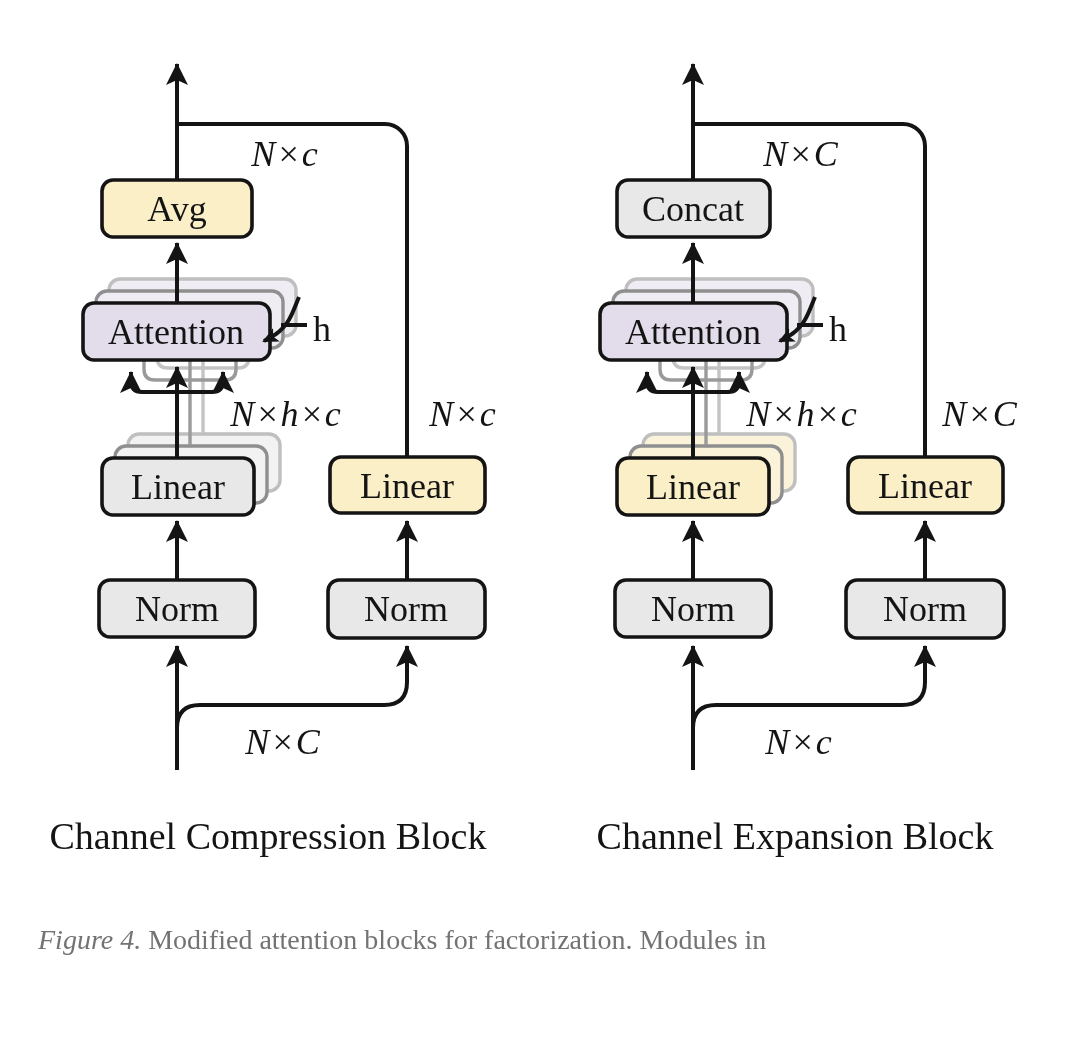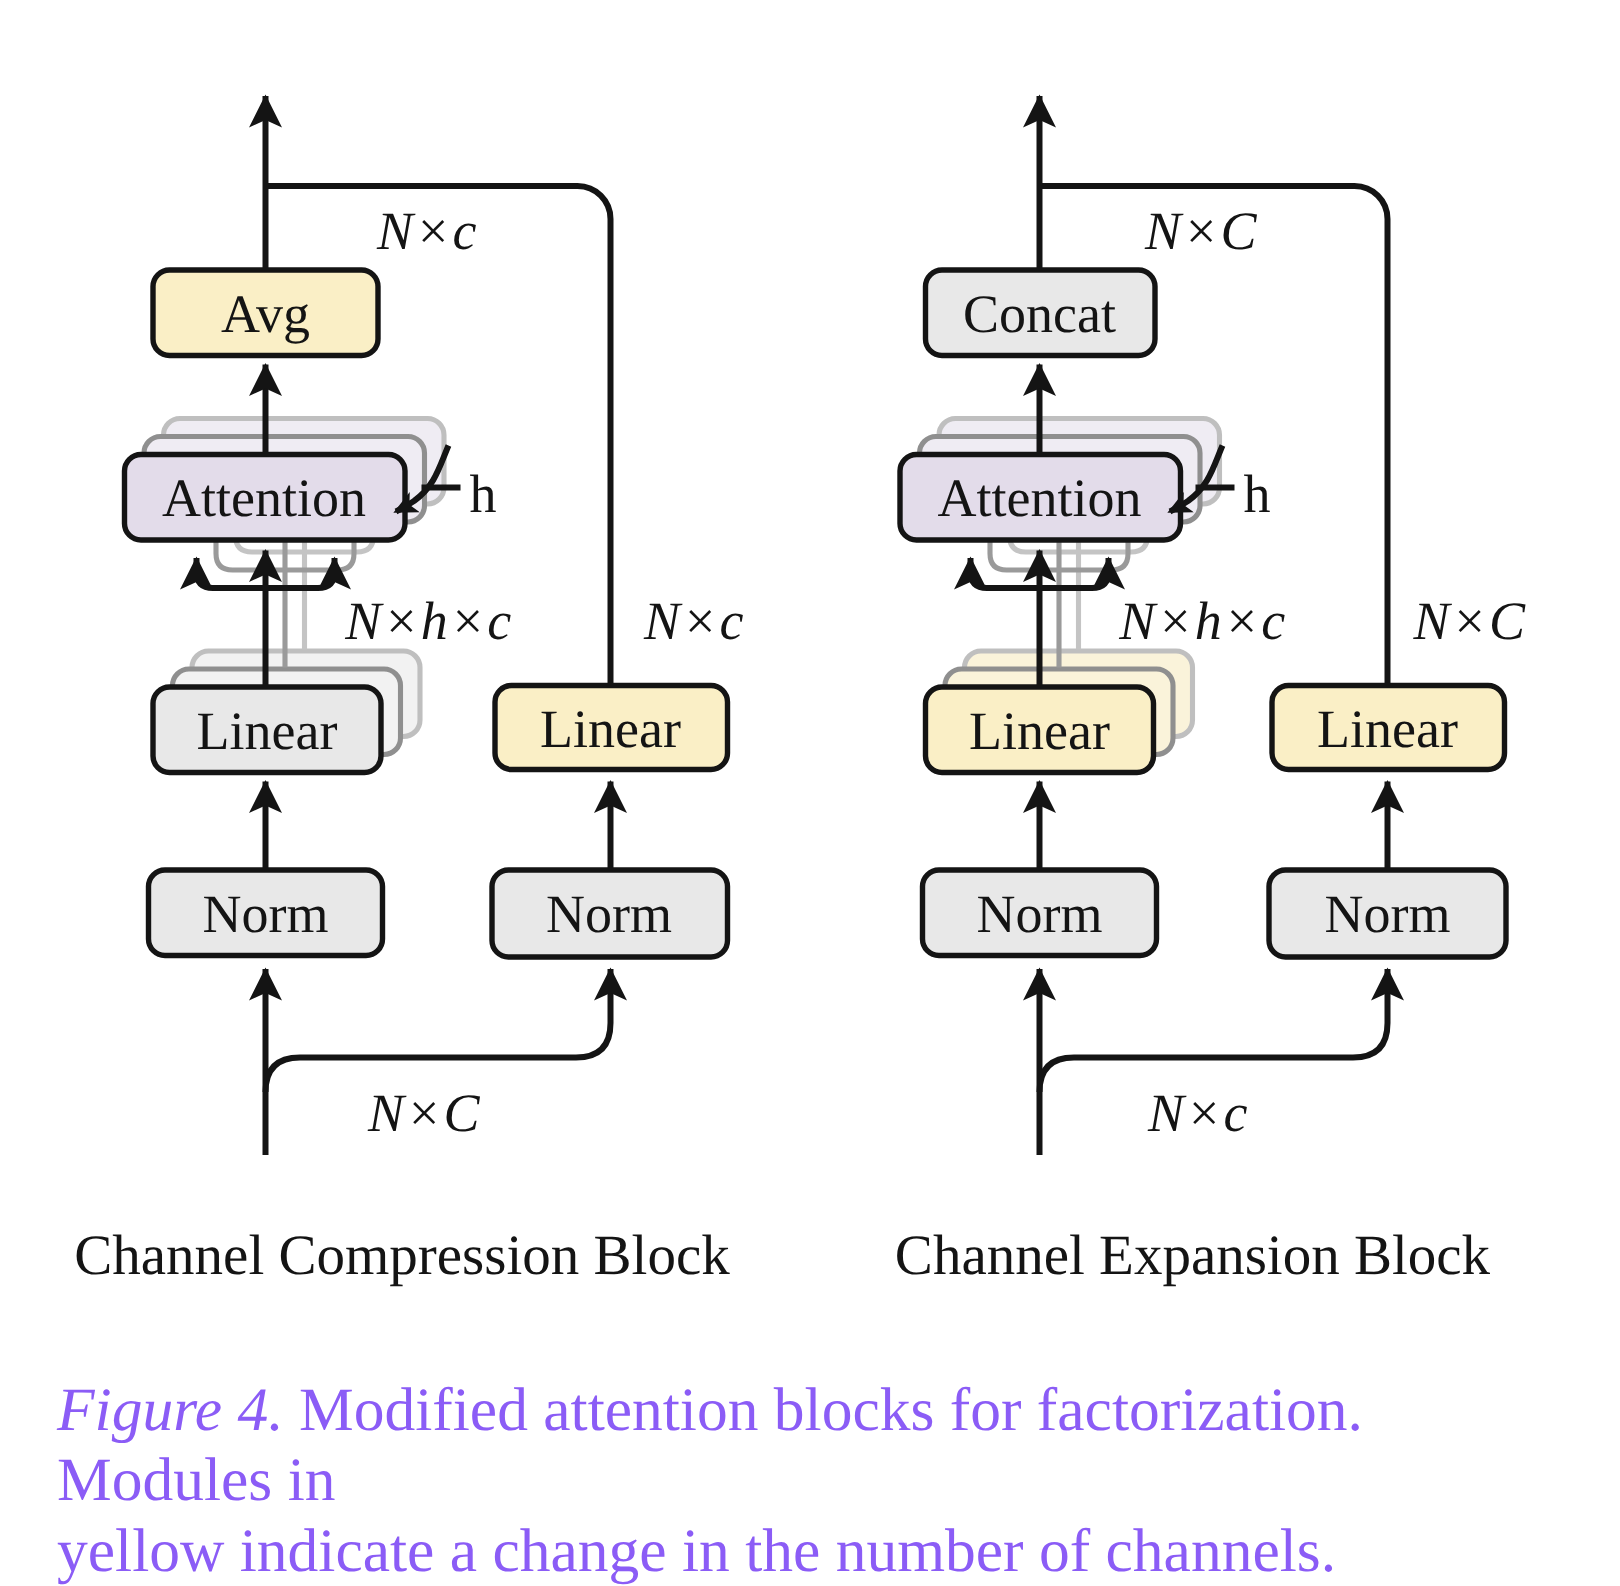--- a/index.html
+++ b/index.html
@@ -16,21 +16,21 @@
   .mainbox{stroke:#141414;stroke-width:3.6;}
   .gbox1{stroke:#8f8f8f;stroke-width:3.4;}
   .gbox2{stroke:#bfbfbf;stroke-width:3.4;}
   .fill-yellow{fill:#faefc6;}
   .fill-gray{fill:#e8e8e8;}
   .fill-purple{fill:#e3dcea;}
   .fill-ghostpurple{fill:#efecf3;}
   .fill-ghostgray{fill:#f2f2f2;}
   .fill-ghostyellow{fill:#faf3da;}
   #figure-caption{position:absolute;left:38px;top:916px;width:1010px;
-        font-size:41px;line-height:47px;color:#8b5cf6;}
+        font-size:28px;line-height:47px;color:#737373;}
   #figure-caption .figlabel{font-style:italic;}
 </style>
 </head>
 <body>
 
 <div id="page">
 
 <svg width="1080" height="880" viewBox="0 0 1080 880">
   <defs>
     <marker id="ah" markerUnits="userSpaceOnUse" markerWidth="26" markerHeight="26" refX="21" refY="12" orient="auto">
@@ -129,16 +129,15 @@
     <text class="dimlabel" x="802" y="426" text-anchor="middle">N×h×c</text>
     <text class="dimlabel" x="980" y="426" text-anchor="middle">N×C</text>
     <text class="dimlabel" x="799" y="754" text-anchor="middle">N×c</text>
 
     <text class="titlelabel" x="795" y="849" text-anchor="middle">Channel Expansion Block</text>
   </g>
 </svg>
 
 <div id="figure-caption">
   <div><span class="figlabel">Figure 4.</span><span> Modified attention blocks for factorization. Modules in</span></div>
-  <div>yellow indicate a change in the number of channels.</div>
 </div>
 
 </div>
 
 </body></html>

